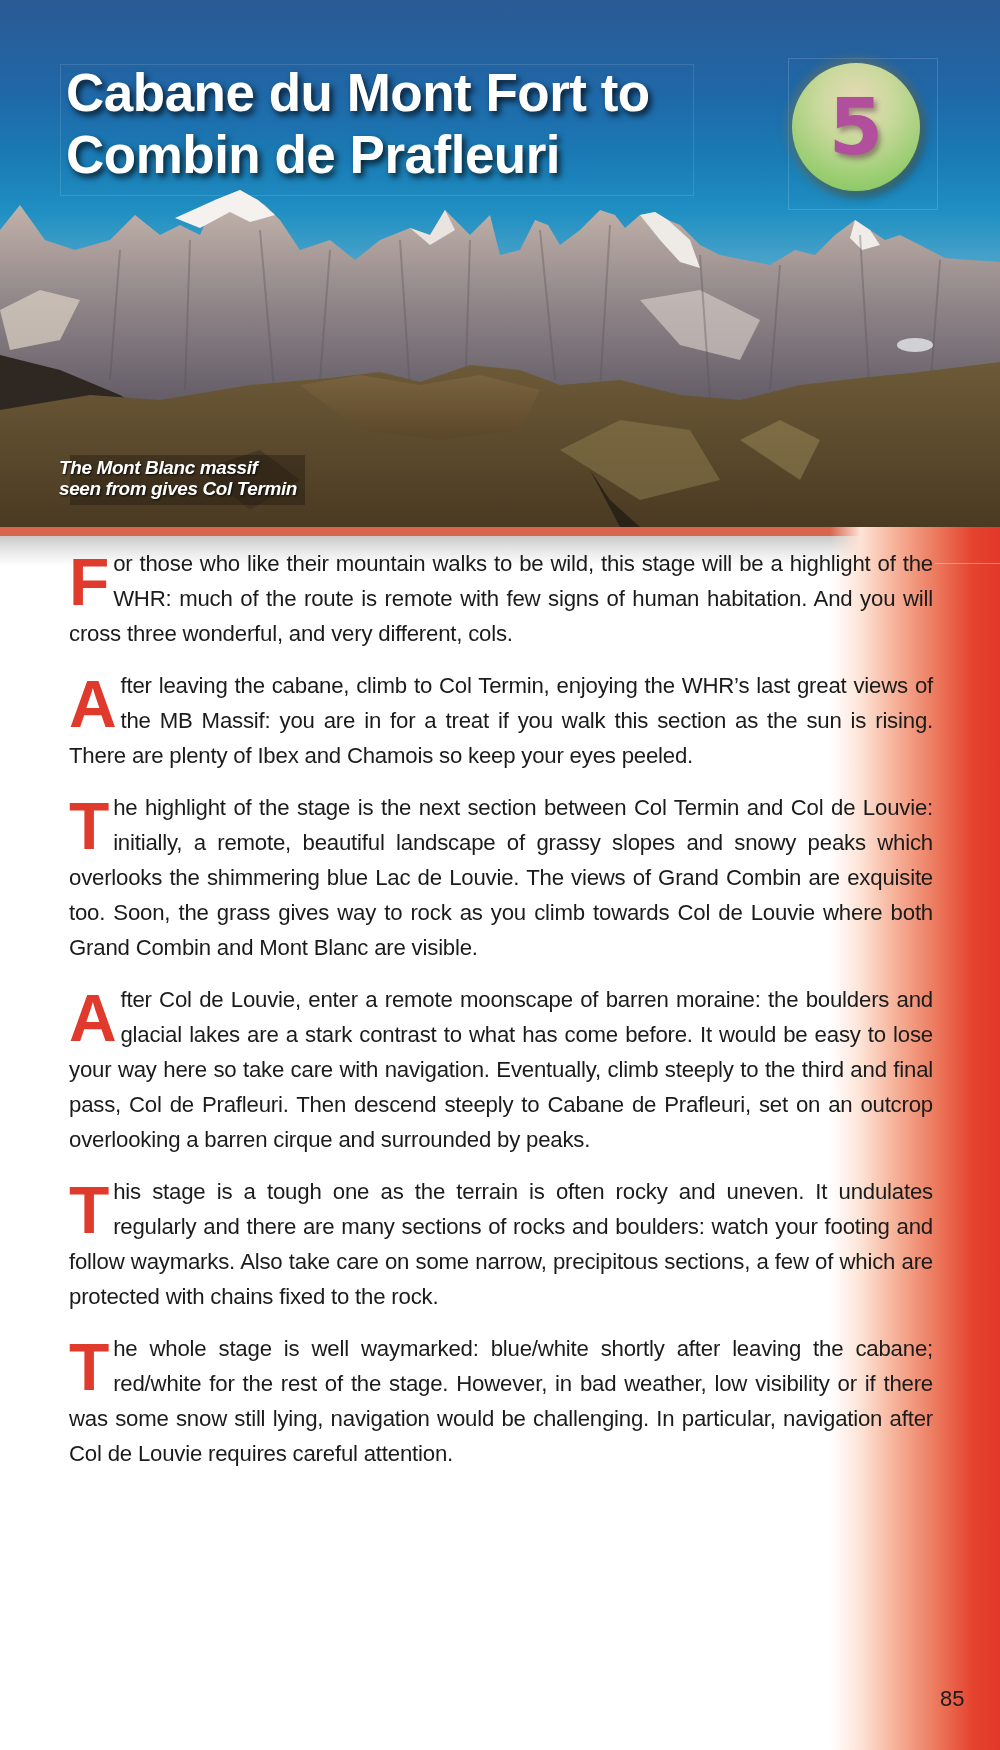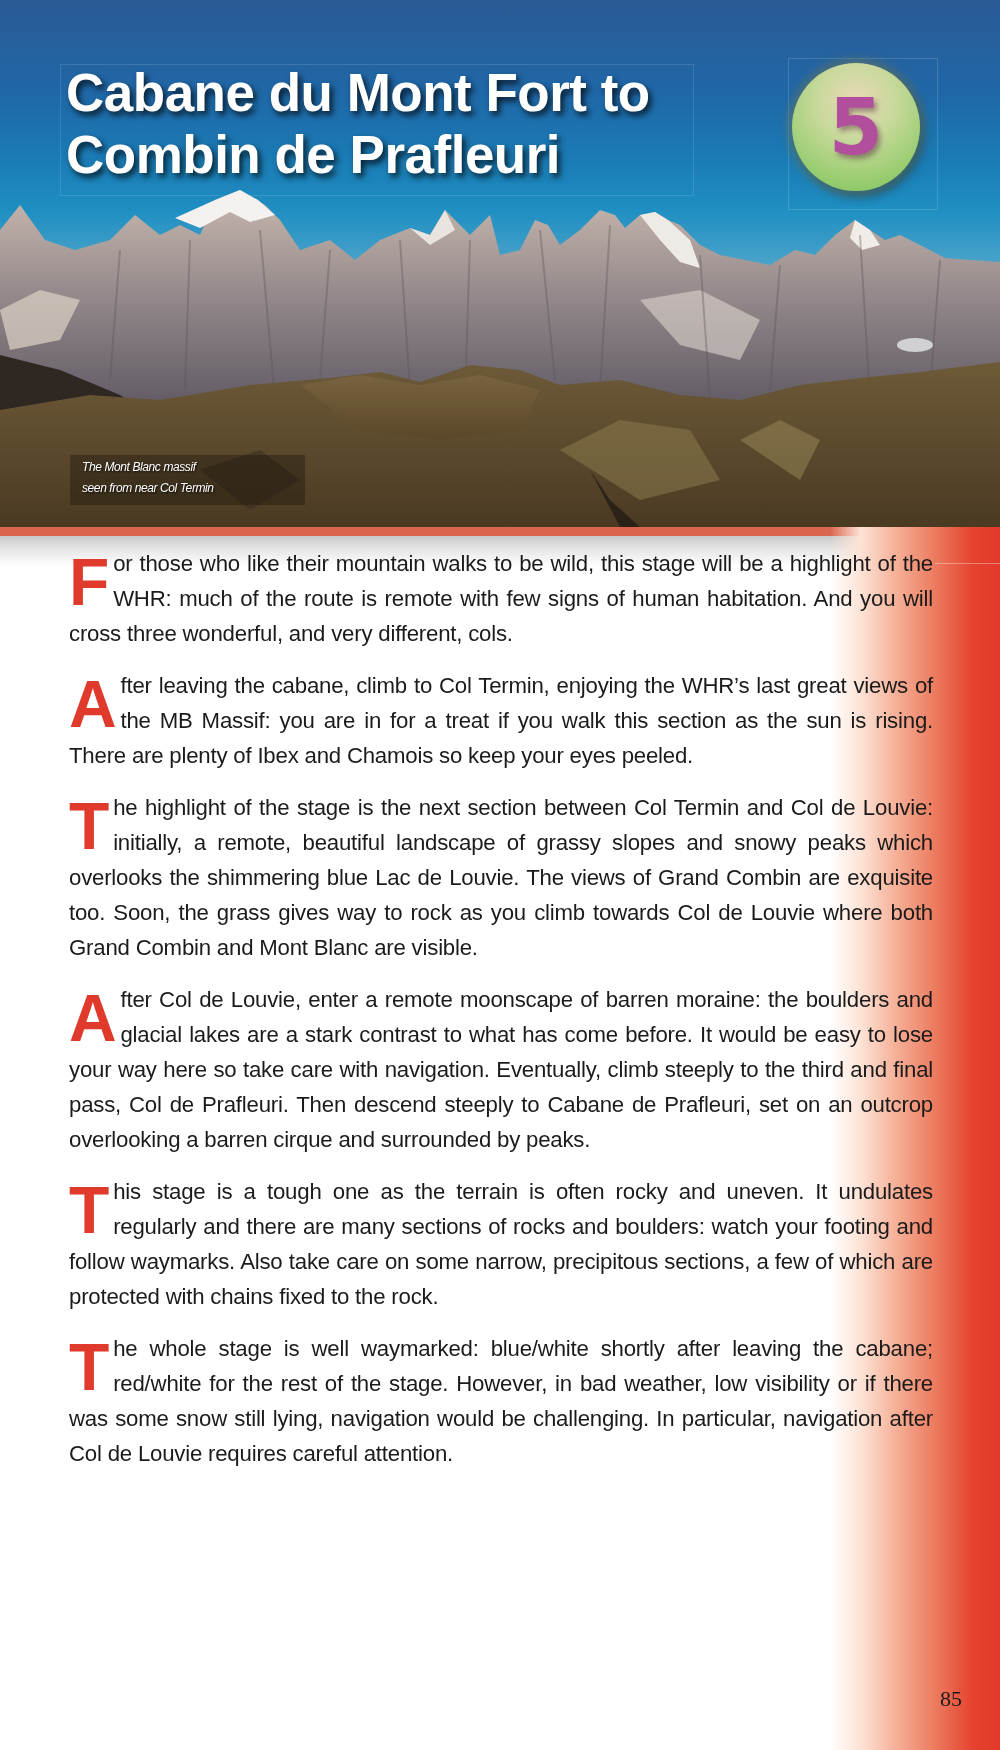--- a/index.html
+++ b/index.html
@@ -38,22 +38,22 @@
     position: absolute; left: 0; top: 0; width: 128px; height: 128px; line-height: 128px;
     text-align: center; font-weight: bold; font-size: 78px; color: #b24f9d;
     text-shadow: 3px 4px 5px rgba(80,40,60,0.45);
     font-family: "DejaVu Sans", sans-serif;
   }
   .caption-bg {
     position: absolute; left: 70px; top: 455px; width: 235px; height: 50px;
     background: rgba(20,15,10,0.35);
   }
   .caption {
-    position: absolute; left: 82px; top: 457px; margin: 0;
-    color: #ffffff; font-style: italic; font-weight: normal; font-size: 12px; line-height: 21px;
+    position: absolute; left: 59px; top: 457px; margin: 0;
+    color: #ffffff; font-style: italic; font-weight: bold; font-size: 19px; line-height: 21px;
     letter-spacing: -0.4px;
     text-shadow: 1px 1px 2px rgba(0,0,0,0.8);
   }
   
   .rule {
     position: absolute; left: 0; top: 527px; width: 1000px; height: 9px;
     background: #d9654e;
   }
   .grey-fade {
     position: absolute; left: 0; top: 536px; width: 1000px; height: 30px;
@@ -78,21 +78,21 @@
     text-align: justify; letter-spacing: -0.2px;
   }
   .dropcap {
     float: left; color: #e03a2c; font-weight: bold;
     font-size: 66px; line-height: 56px; height: 60px;
     margin: 8px 4px 0 0; padding: 0;
     font-family: "Liberation Sans", sans-serif;
   }
   .page-num {
     position: absolute; left: 940px; top: 1686px; font-size: 22px; color: #1b1b1b;
-    font-family: Liberation Serif, serif;
+    font-family: Liberation Sans, sans-serif;
   }
 </style>
 </head>
 <body>
 
 <div class="hero">
   <svg class="scene" width="1000" height="527" viewBox="0 0 1000 527">
     <defs>
       <linearGradient id="rock" x1="0" y1="0" x2="0" y2="1">
         <stop offset="0" stop-color="#c9b8ae"></stop>
@@ -152,21 +152,21 @@
   </h1>
 
   <div class="badge-frame"></div>
   <div class="badge">
     <div class="badge-num">5</div>
   </div>
 
   <div class="caption-bg"></div>
   <p class="caption">
     <span>The Mont Blanc massif</span><br>
-    <span>seen from near Col Termin</span>
+    <span>seen from gives Col Termin</span>
   </p>
 </div>
 
 <div class="rule"></div>
 <div class="grey-fade"></div>
 <div class="sidebar-red"></div>
 <div class="sidebar-line"></div>
 
 <div class="content">
   <p class="para">

